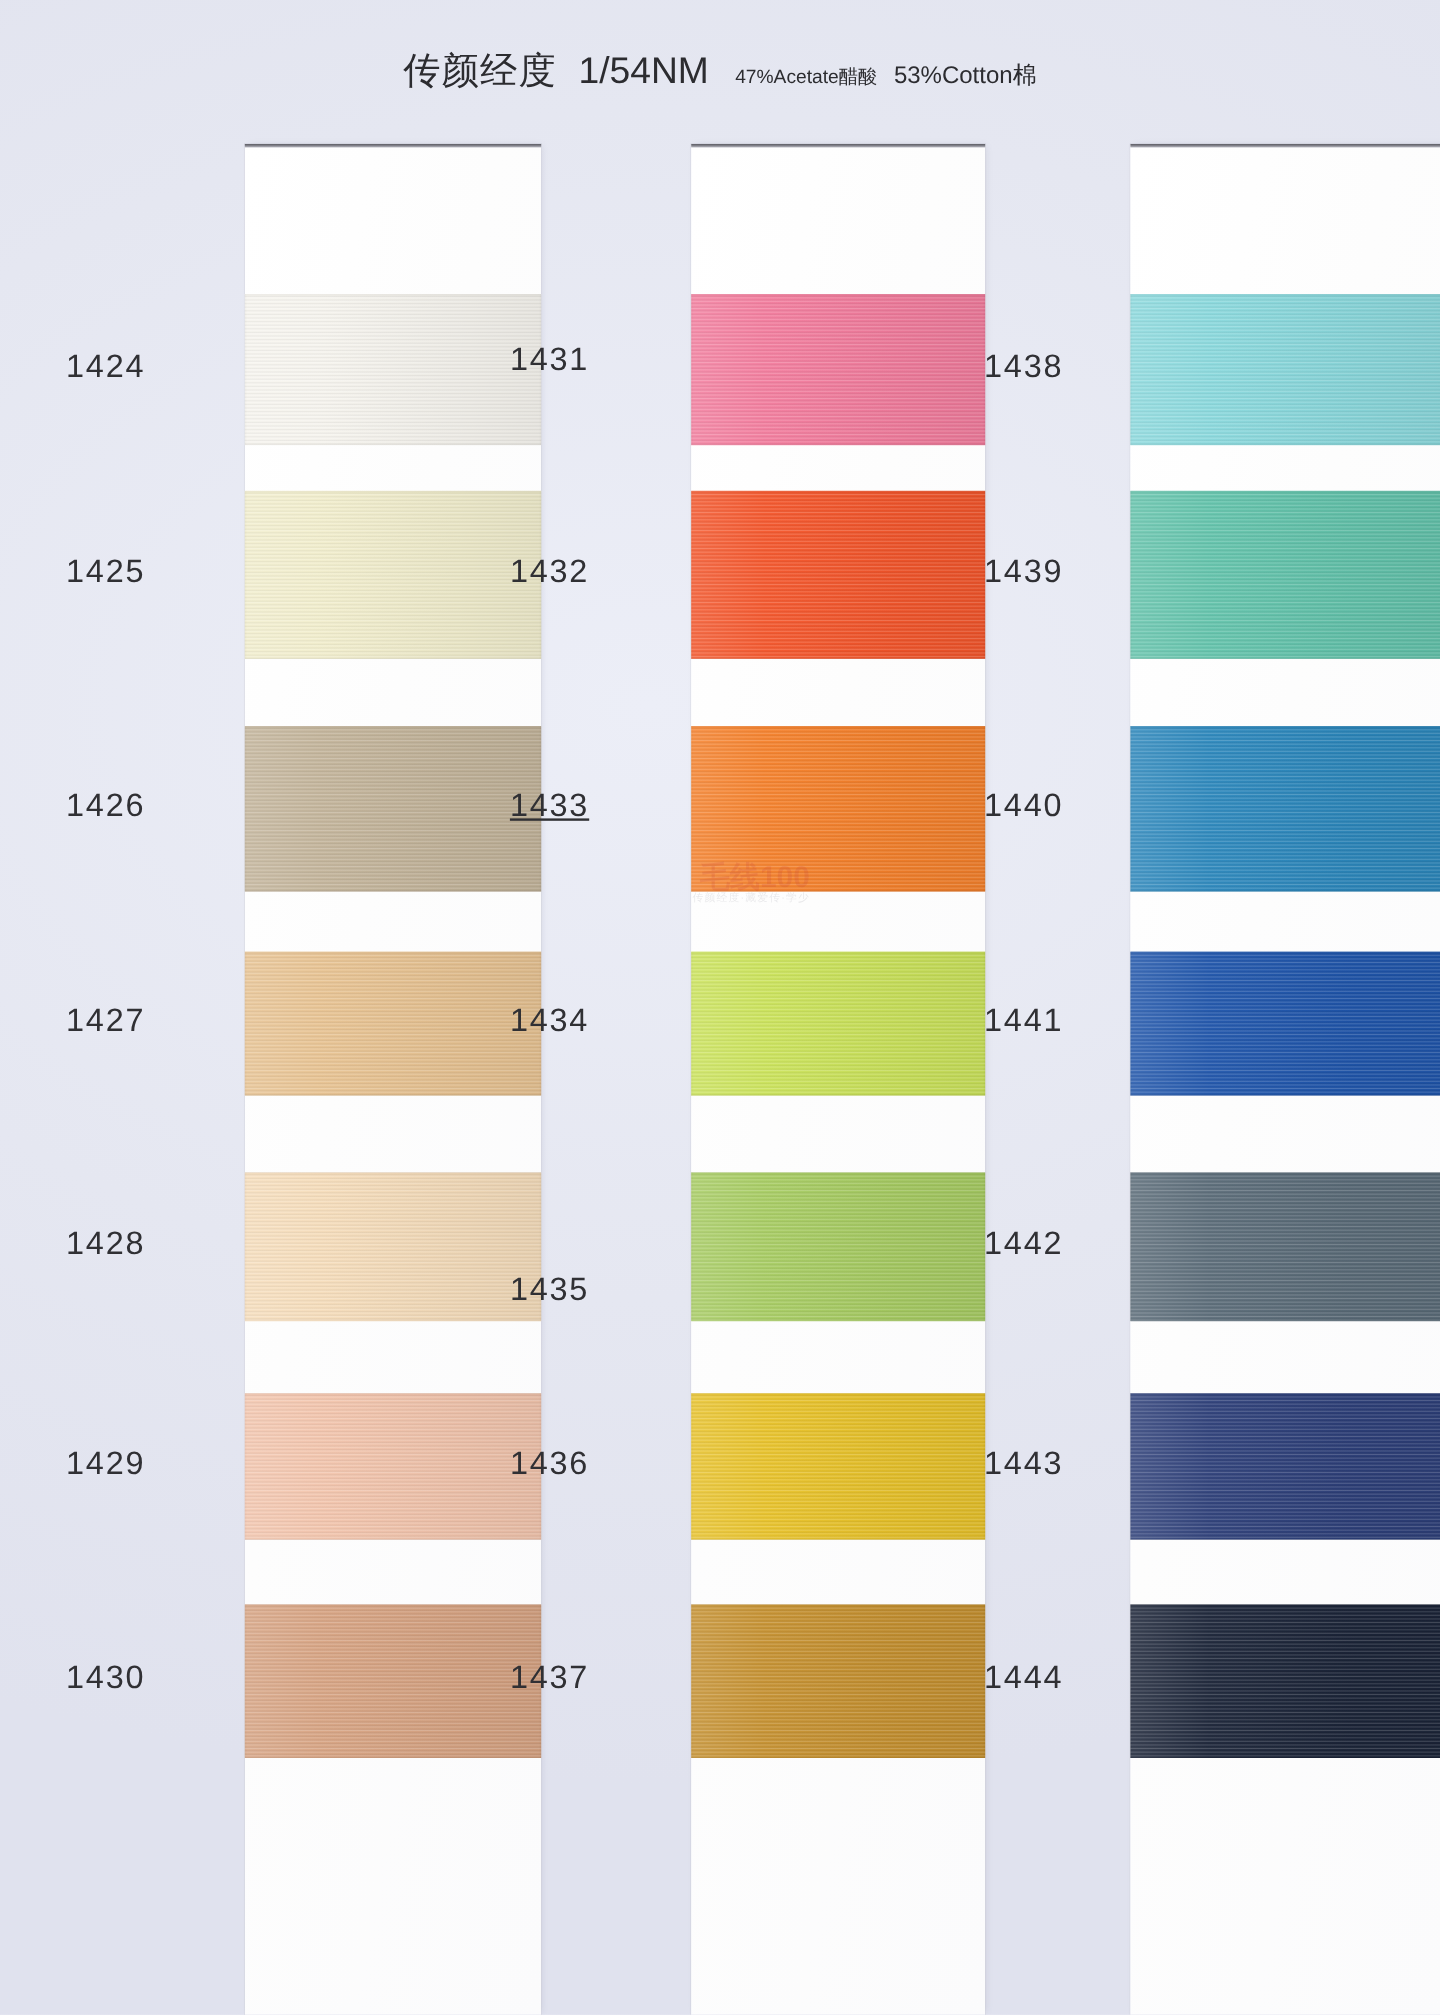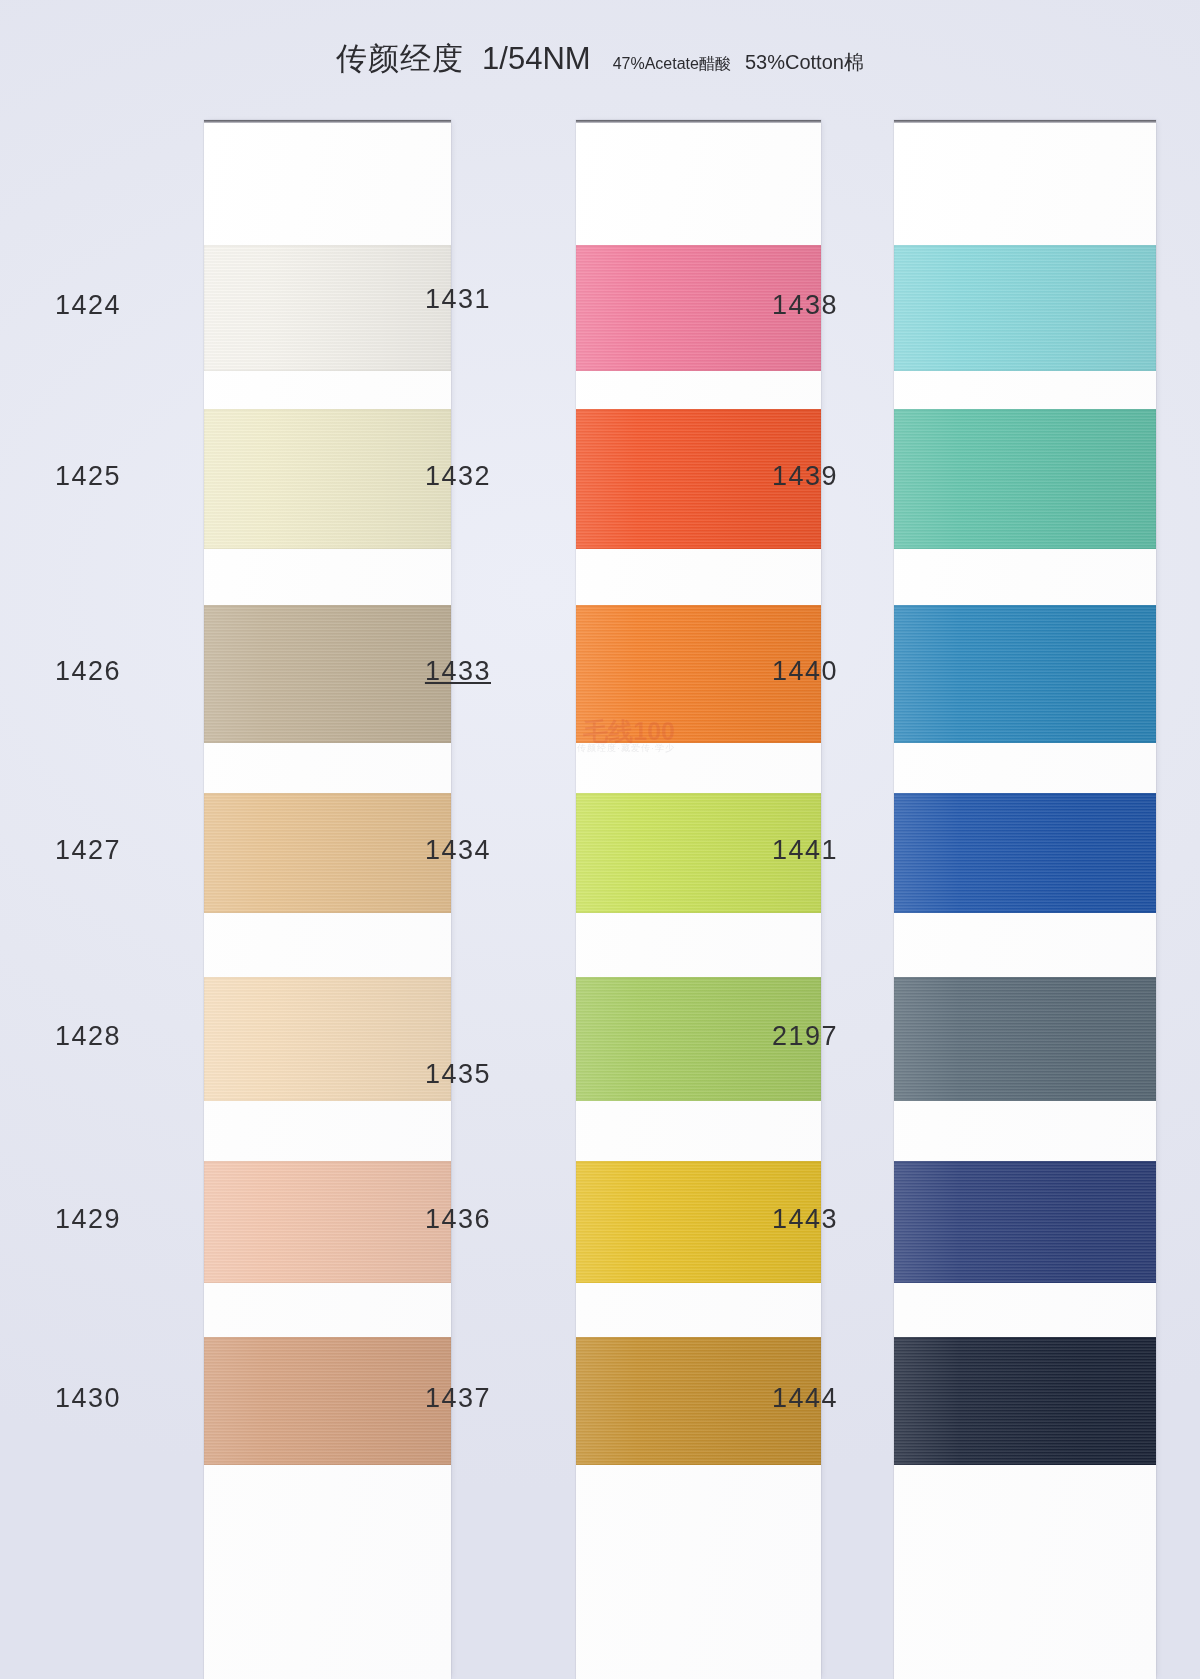--- a/index.html
+++ b/index.html
@@ -123,26 +123,26 @@
           <div class="sheen"></div>
         </div>
         <div class="swatch" style="top: 1041px; height: 122px; background-color: rgb(232, 194, 41);">
           <div class="sheen"></div>
         </div>
         <div class="swatch" style="top: 1217px; height: 128px; background-color: rgb(197, 144, 47);">
           <div class="sheen"></div>
         </div>
       </div>
     </div>
-    <div class="column" style="left: 855px; width: 223px;">
+    <div class="column" style="left: 903px; width: 223px;">
       <div class="label" style="left: -83px; width: 37px; top: 290px;">1438</div>
       <div class="label" style="left: -83px; width: 37px; top: 461px;">1439</div>
       <div class="label" style="left: -83px; width: 37px; top: 656px;">1440</div>
       <div class="label" style="left: -83px; width: 37px; top: 835px;">1441</div>
-      <div class="label" style="left: -83px; width: 37px; top: 1021px;">2197</div>
+      <div class="label" style="left: -83px; width: 37px; top: 1021px;">1442</div>
       <div class="label" style="left: -83px; width: 37px; top: 1204px;">1443</div>
       <div class="label" style="left: -83px; width: 37px; top: 1383px;">1444</div>
       <div class="card">
         <div class="swatch" style="top: 125px; height: 126px; background-color: rgb(138, 217, 221);">
           <div class="sheen"></div>
         </div>
         <div class="swatch" style="top: 289px; height: 140px; background-color: rgb(98, 195, 171);">
           <div class="sheen"></div>
         </div>
         <div class="swatch" style="top: 485px; height: 138px; background-color: rgb(43, 135, 188);">

